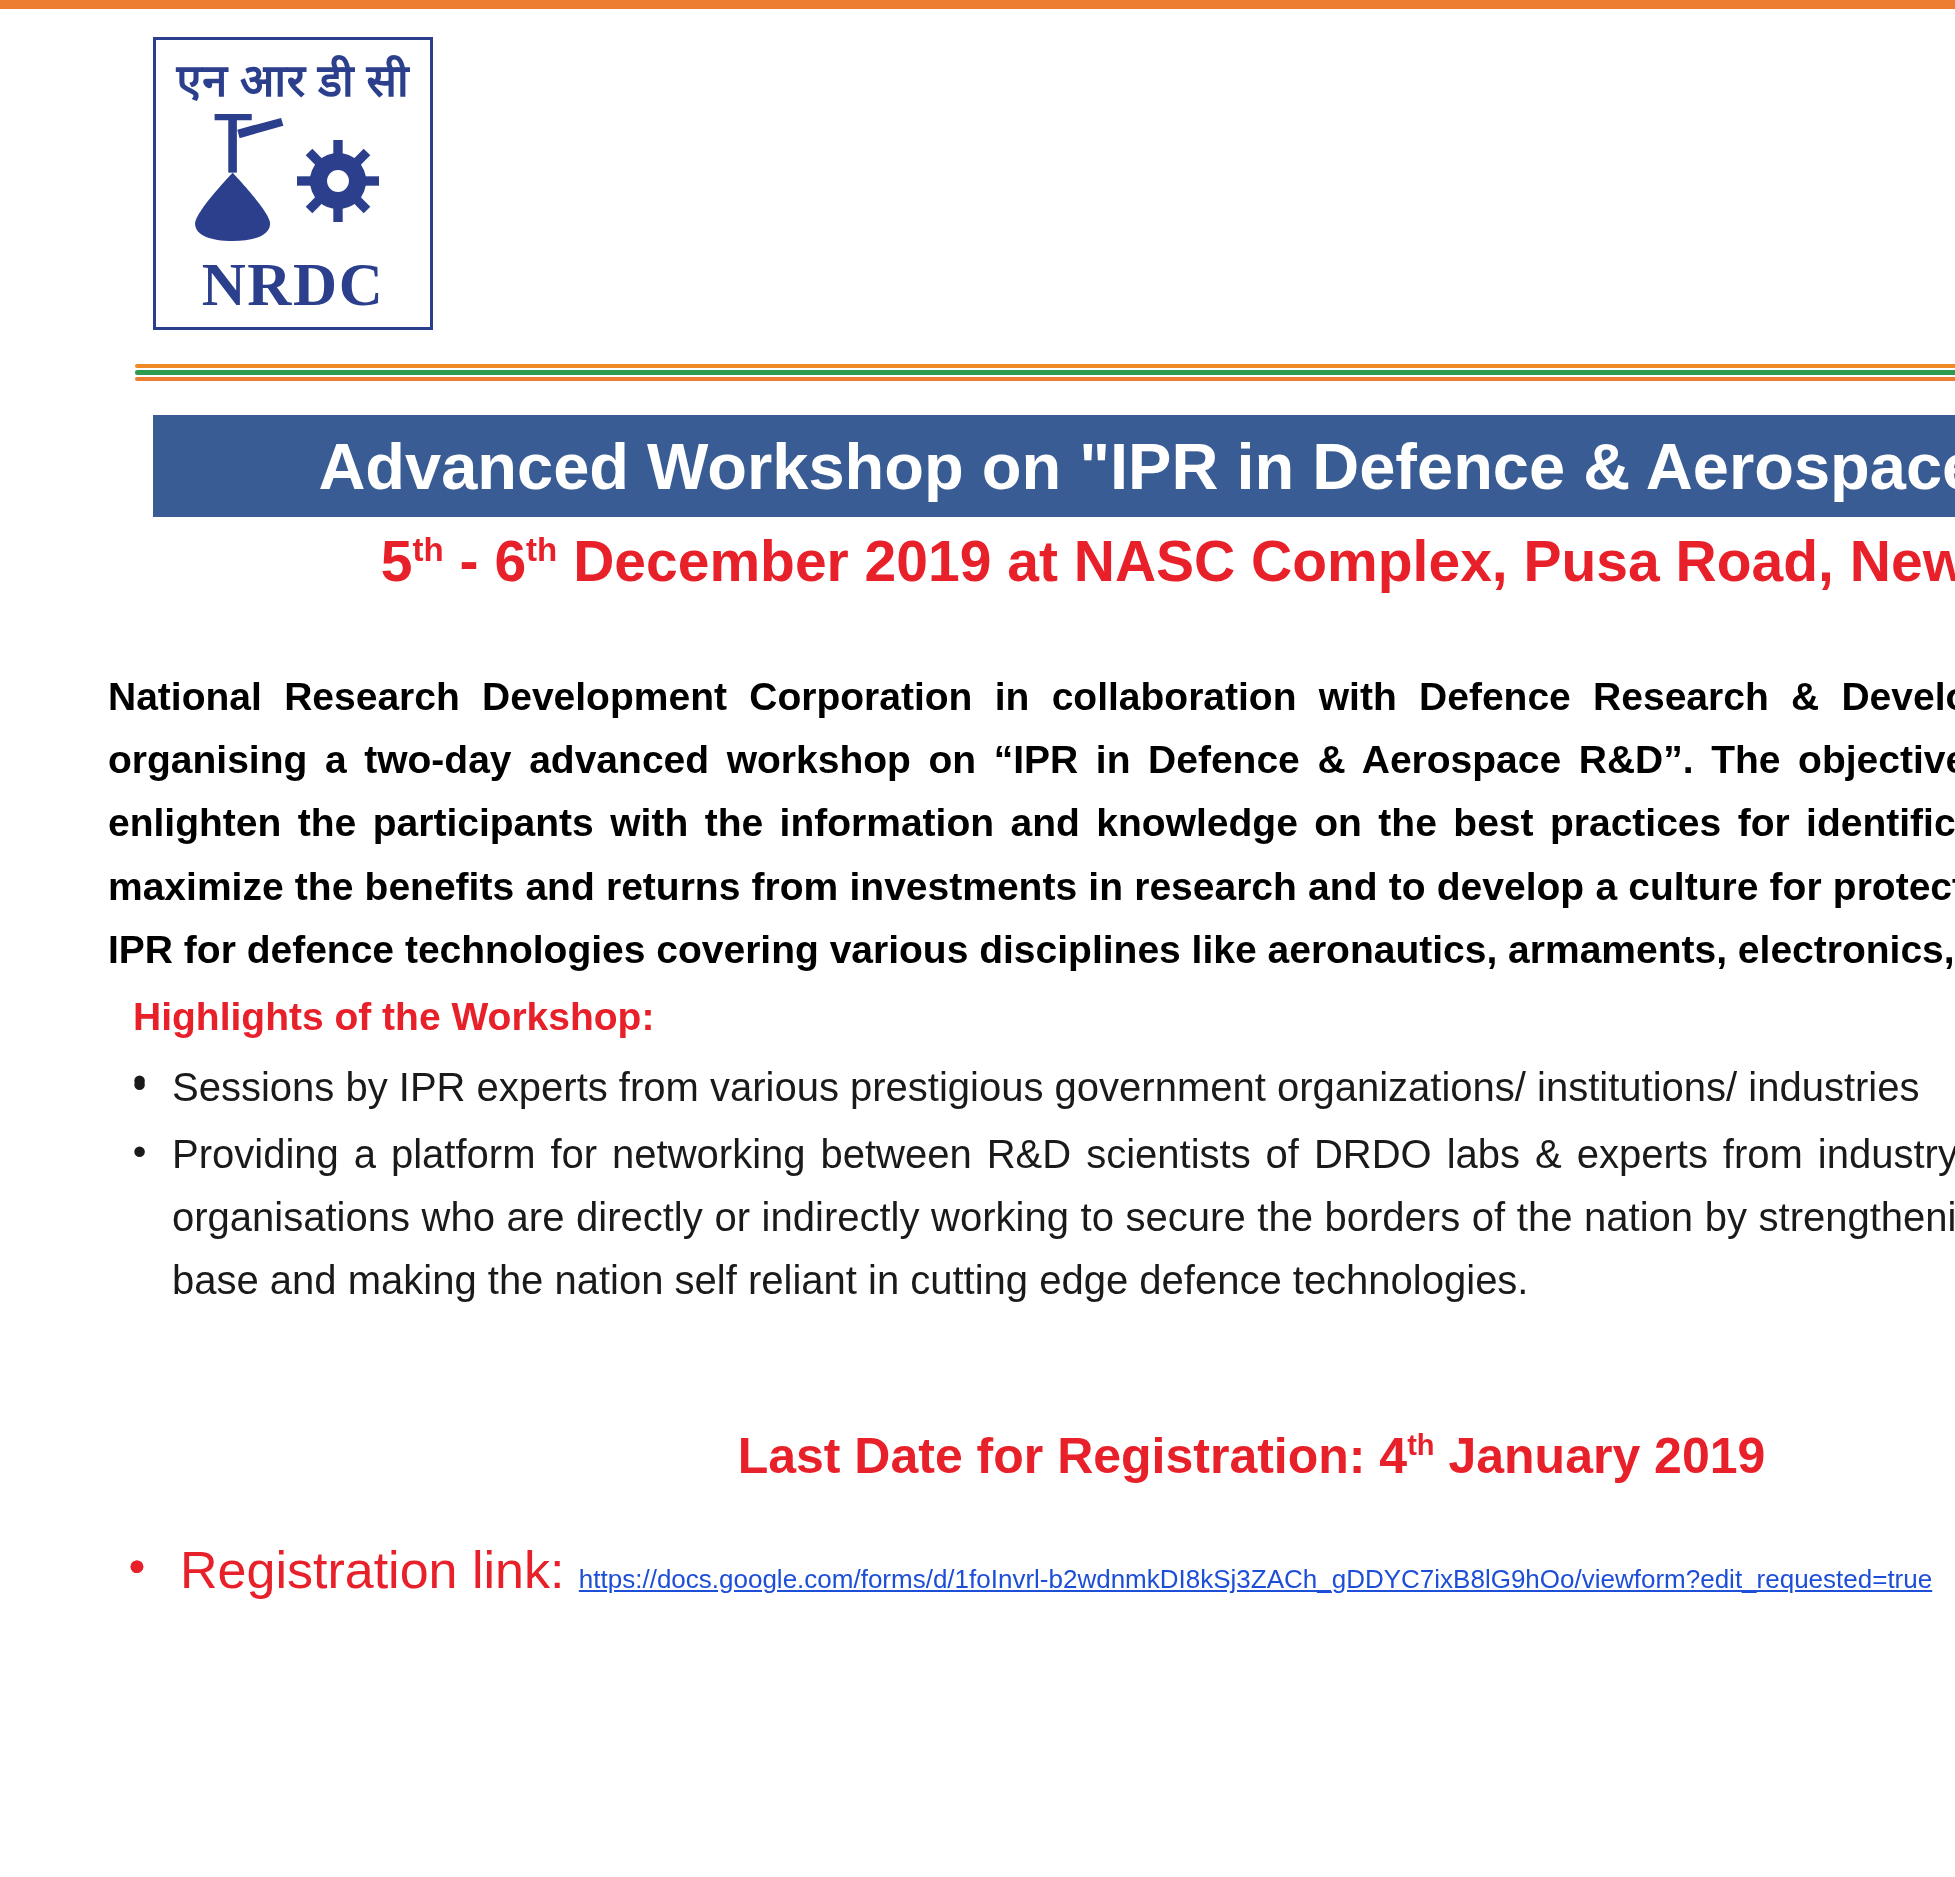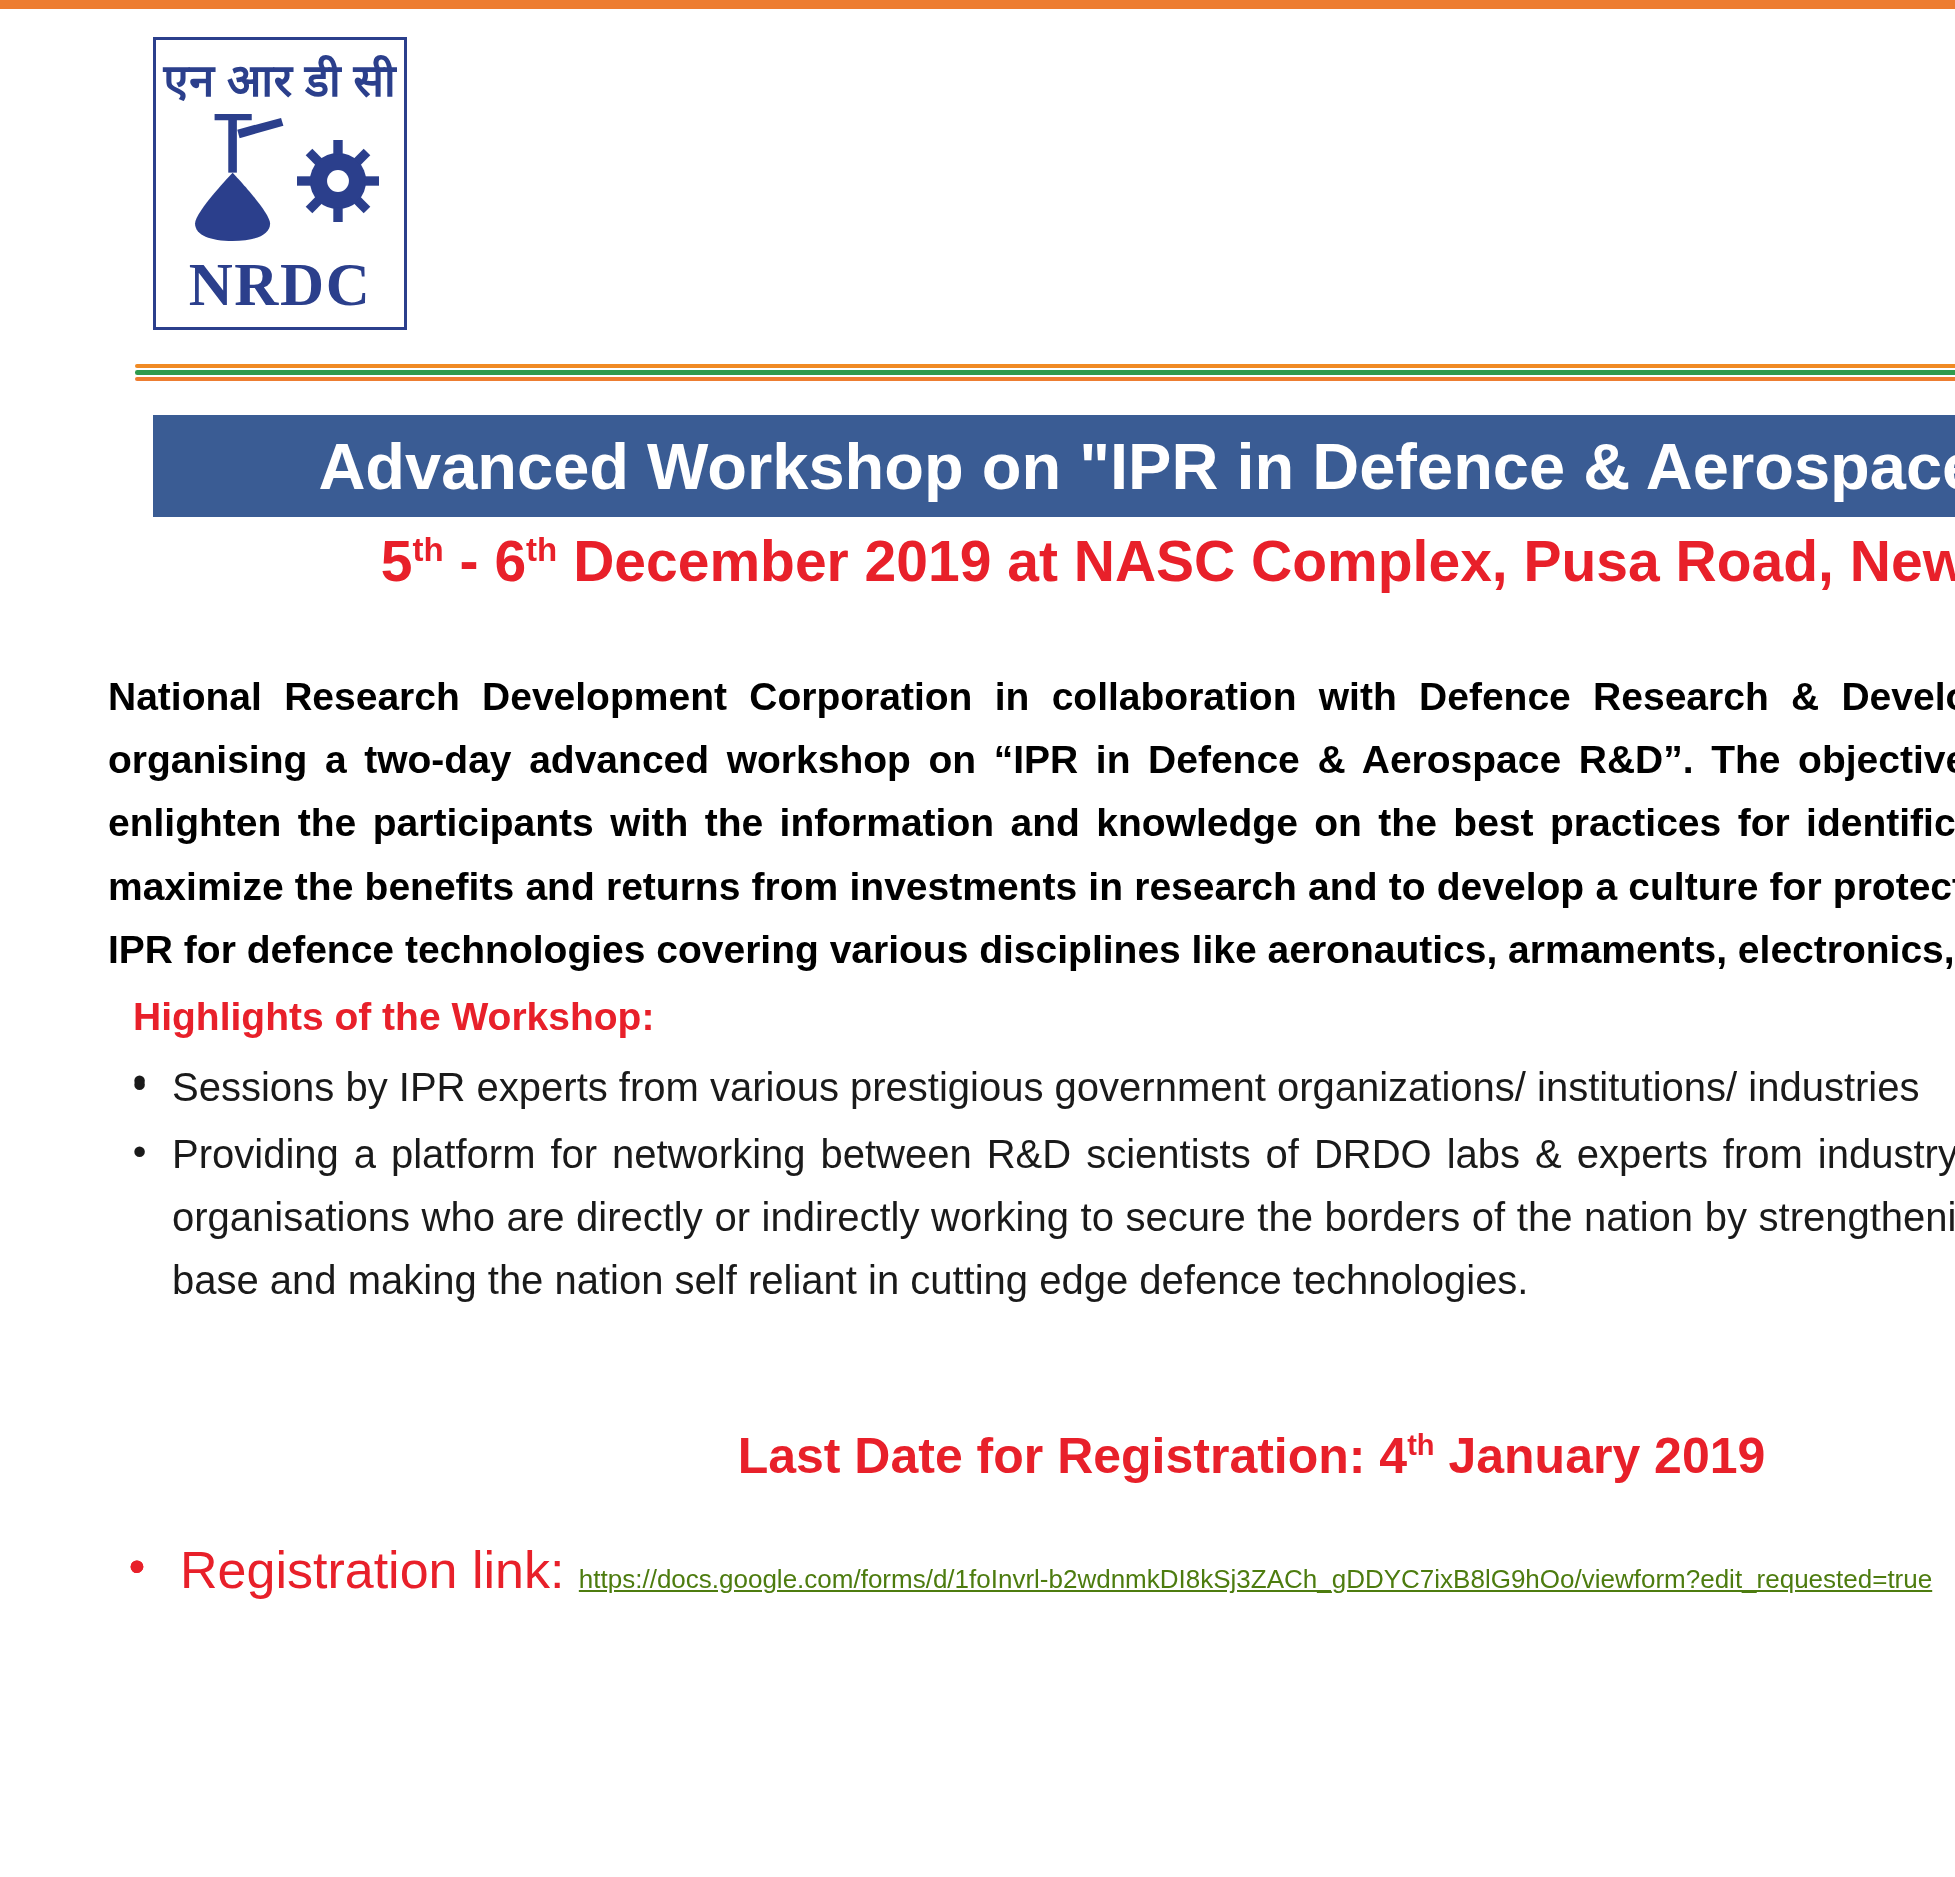--- a/index.html
+++ b/index.html
@@ -30,21 +30,21 @@
     left: 0; top: 0;
     width: 2503px;
     height: 1877px;
   }
 
   
   .nrdc-logo {
     position: absolute;
     left: 153px;
     top: 37px;
-    width: 254px;
+    width: 280px;
     height: 293px;
     border: 3.9px solid #2b3f8c;
     box-sizing: border-box;
     background: #ffffff;
   }
   .nrdc-hindi {
     position: absolute;
     top: 7.8px;
     left: 0; right: 0;
     text-align: center;
@@ -204,21 +204,21 @@
     line-height: 1.28;
     white-space: nowrap;
   }
   .fee-line .bullet {
     position: absolute;
     left: 11.7px;
     top: -0.8px;
     font-size: 47px;
   }
   .link-url {
-    color: #4d7c0f;
+    color: #1d4ed8;
     font-size: 26px;
     text-decoration: underline;
     vertical-align: baseline;
   }
 </style>
 </head>
 <body>
 
 <div class="page">
 

